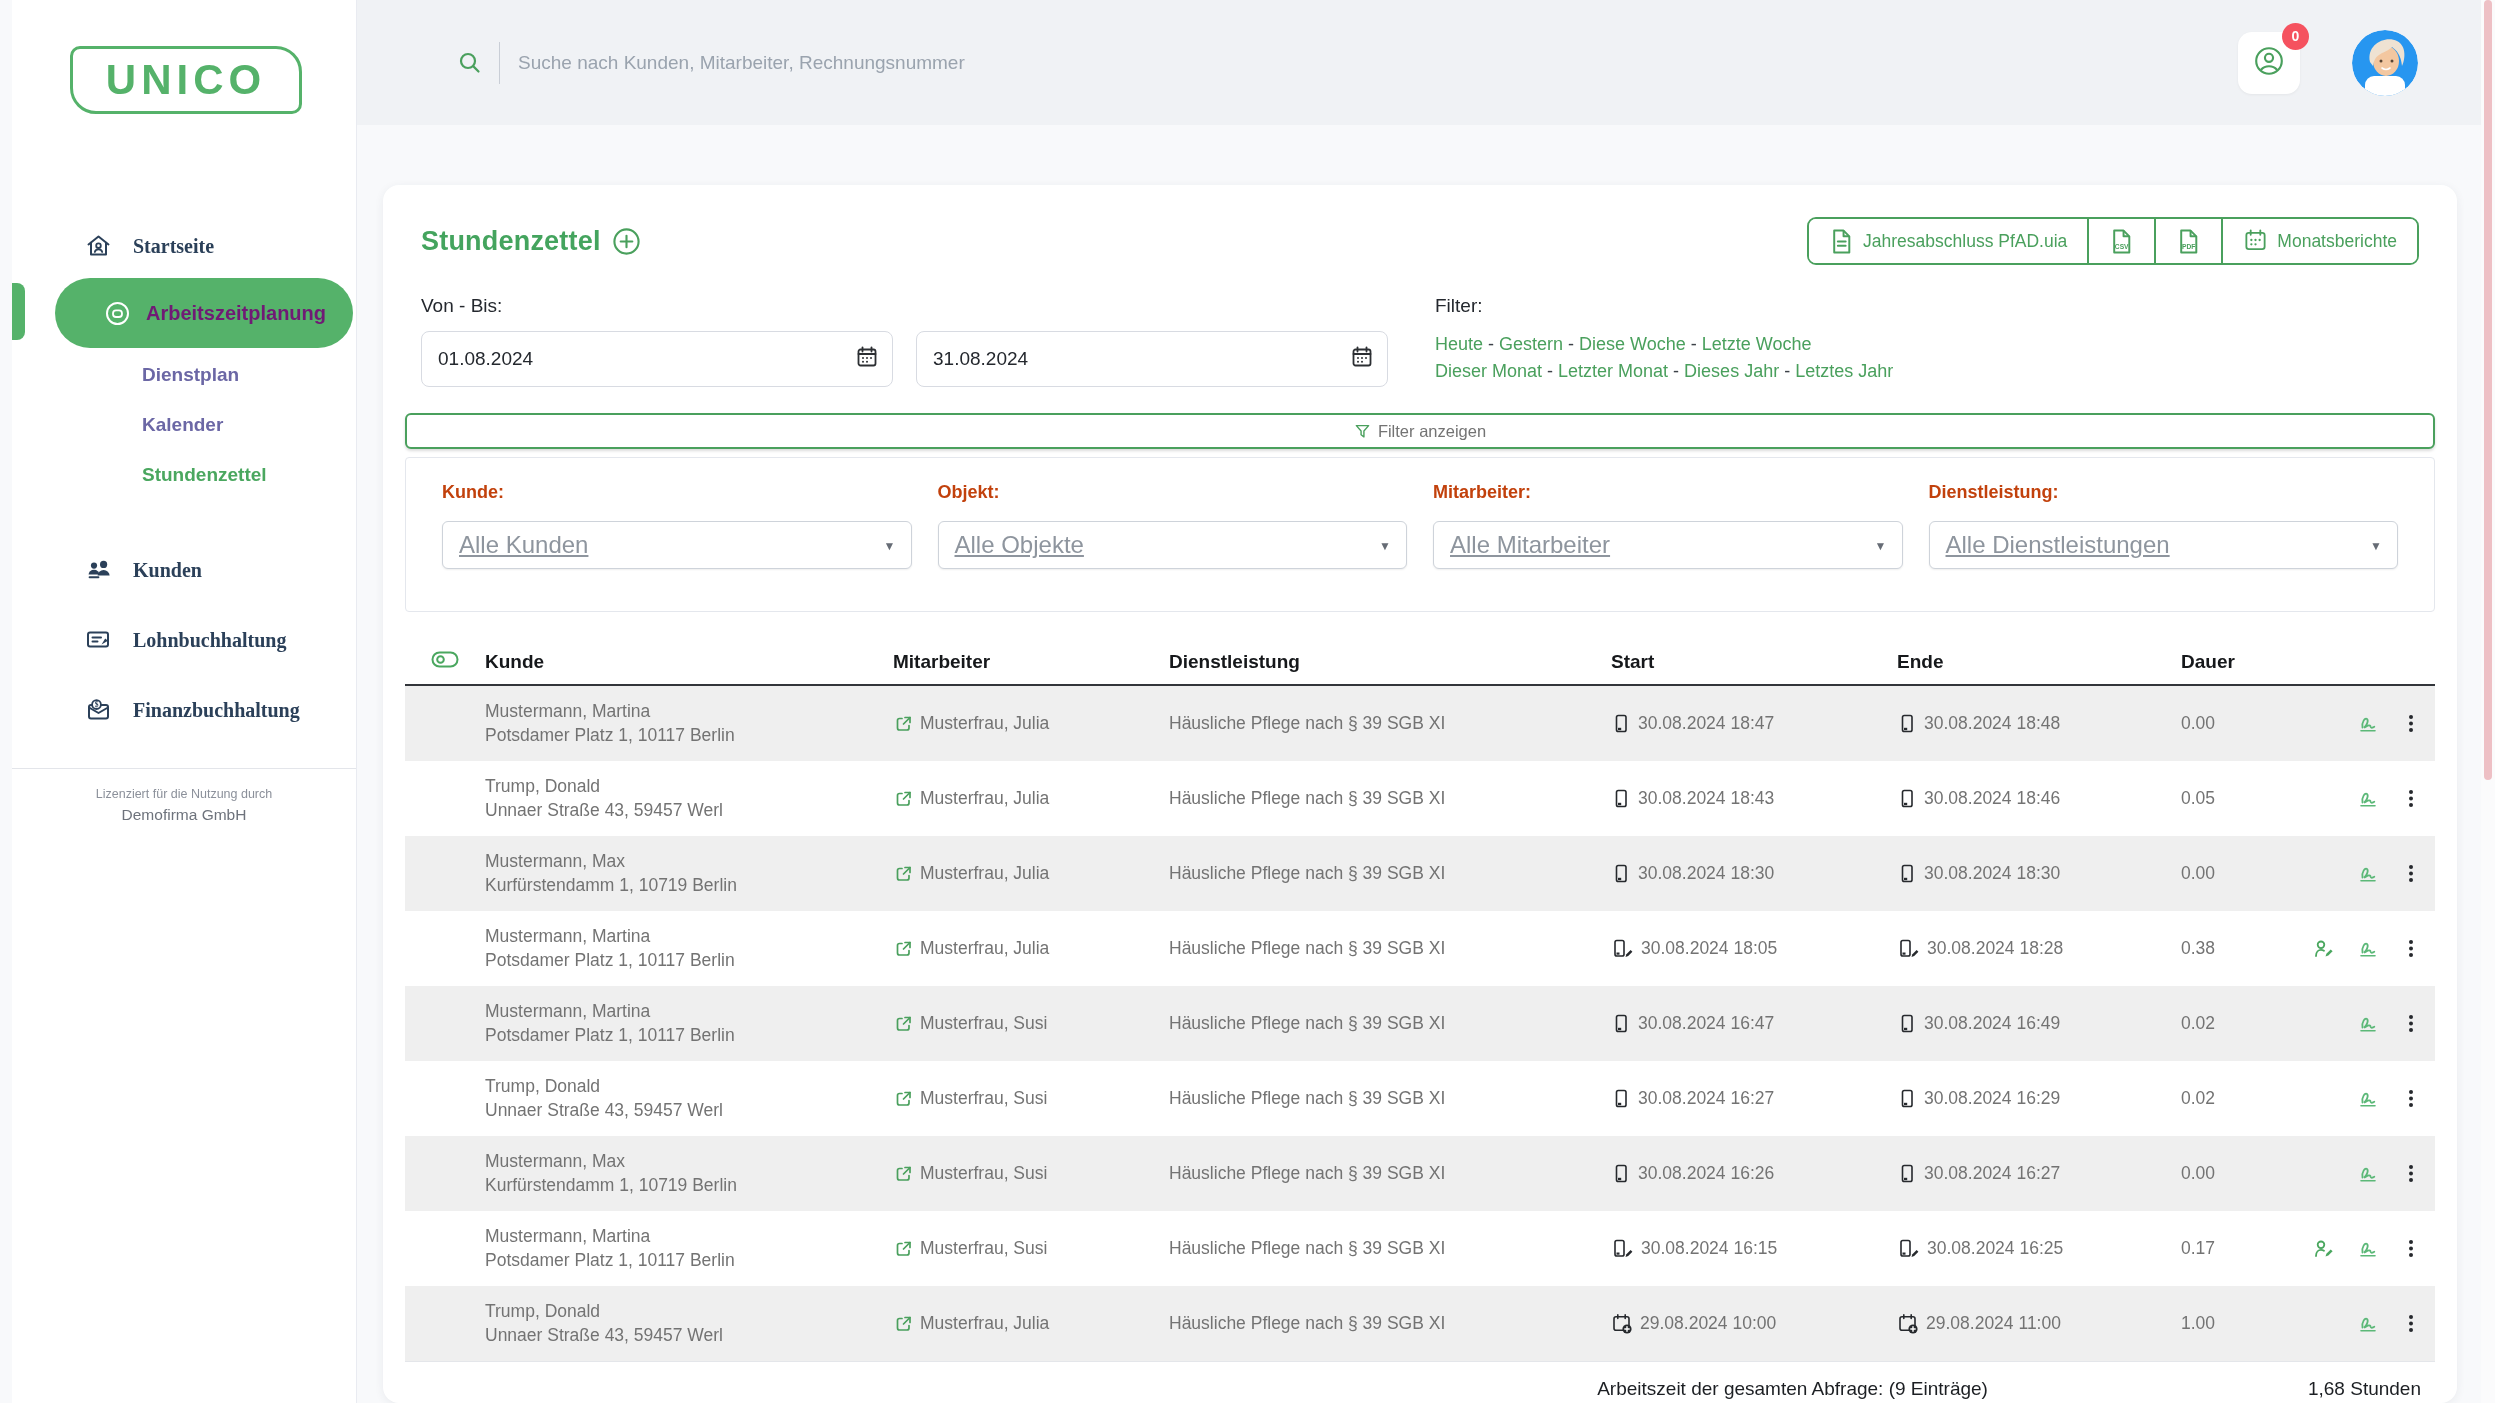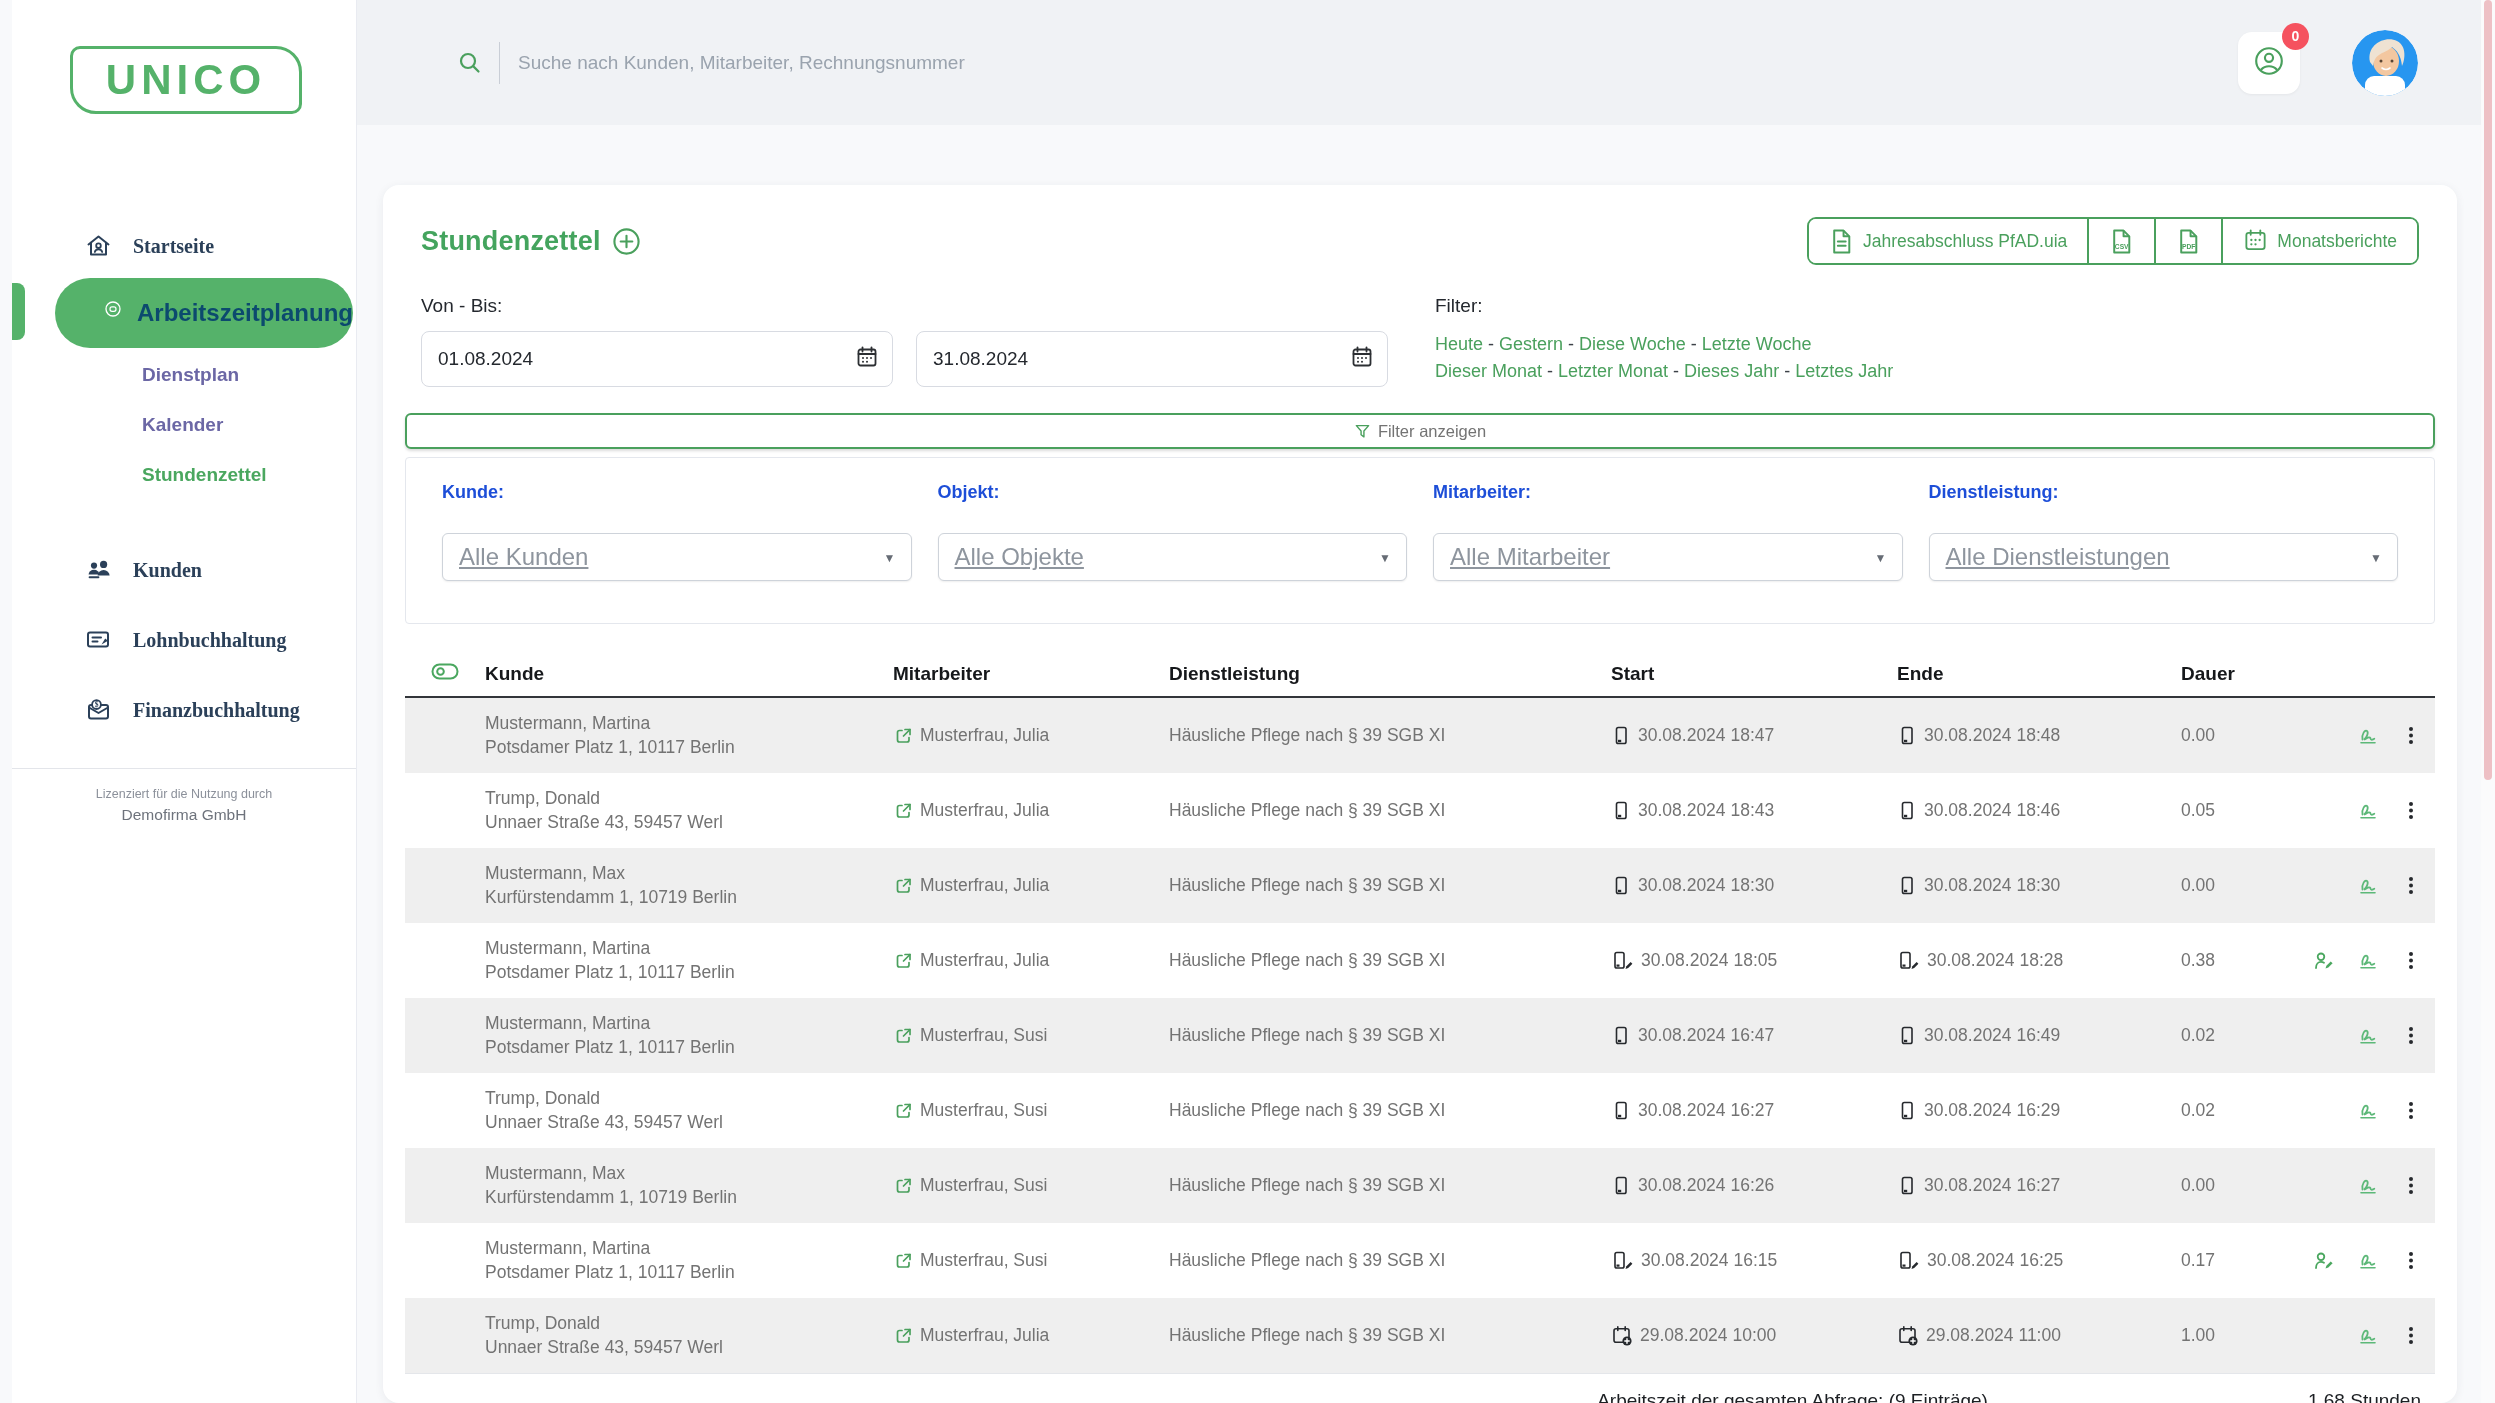--- a/index.html
+++ b/index.html
@@ -14,21 +14,21 @@
                 border:3px solid #55b26a; border-radius:10px 26px 10px 26px;
                 display:flex; align-items:center; justify-content:center; }
   .logo-text { color:#55b26a; font-size:42px; font-weight:700; letter-spacing:5px; line-height:1; }
   .nav { padding-top:216px; }
   .nav-item { display:flex; align-items:center; height:60px; padding-left:73px; cursor:pointer;font-family:Liberation Serif, serif; }
   .nav-item .nico { width:27px; height:26px; margin-right:21px; flex:0 0 auto; }
   .nav-item .nlabel { font-size:20px; font-weight:700; color:#2b4059; }
   .nav-pill { display:flex; align-items:center; height:70px; margin:2px 3px 2px 43px;
               background:#55b26a; border-radius:35px; padding-left:49px; cursor:pointer; }
   .nav-pill .nico { width:27px; height:27px; margin-right:15px; }
-  .nav-pill .nlabel { font-size:24px; font-weight:700; color:#0c4a6e; }
+  .nav-pill .nlabel { font-size:20px; font-weight:700; color:#701a75; }
   .nav-sub { display:flex; align-items:center; height:50px; padding-left:130px; cursor:pointer; }
   .nav-sub .nlabel { font-size:19px; font-weight:600; color:#6b67a5; }
   .nav-sub.active .nlabel { color:#4aa75f; }
   .edge-indicator { position:absolute; left:0; top:283px; width:13px; height:57px;
                     background:#55b26a; border-radius:0 8px 8px 0; }
   .side-divider { margin-top:28px; border-top:1px solid #e3e5ea; }
   .license { padding-top:18px; text-align:center; }
   .license-1 { font-size:12.5px; color:#8b909a; }
   .license-2 { font-size:15.5px; color:#6e737c; margin-top:5px; }
 
@@ -77,21 +77,21 @@
   .qf-link { color:#4aa05d; cursor:pointer; }
   .qf-sep { color:#3c4148; white-space:pre; }
 
   .filter-toggle { margin-top:26px; width:2030px; height:36px; border:2px solid #4aa05d; border-radius:6px;
                    background:#fff; display:flex; align-items:center; justify-content:center; gap:7px;
                    color:#737373; font-size:16.5px; cursor:pointer; box-shadow:0 2px 3px rgba(0,0,0,.14); }
   .funnel { width:17px; height:17px; }
 
   .filter-panel { margin-top:8px; border:1px solid #e4e7ed; border-radius:4px;
                   padding:24px 36px 42px 36px; display:grid; grid-template-columns:repeat(4,1fr); gap:26px; }
-  .fp-label { font-size:18px; font-weight:700; color:#1d4ed8; margin-bottom:30px; }
+  .fp-label { font-size:18px; font-weight:700; color:#c2410c; margin-bottom:18px; }
   .select { position:relative; height:48px; border:1px solid #ced3da; border-radius:6px; background:#fff;
             display:flex; align-items:center; padding:0 40px 0 16px; cursor:pointer;
             box-shadow:0 1px 2px rgba(0,0,0,.07); }
   .select .sval { font-size:24px; color:#8e959e;text-decoration:underline; }
   .select .caret { position:absolute; right:15px; top:17px; font-size:12px; color:#666c75; }
 
   
   .ttable { margin-top:28px; }
   .thead, .trow { display:grid; grid-template-columns:80px 408px 276px 442px 286px 284px 120px 1fr; align-items:center; }
   .thead { height:46px; border-bottom:2px solid #32353a; font-size:19px; font-weight:700; color:#16181b; }

